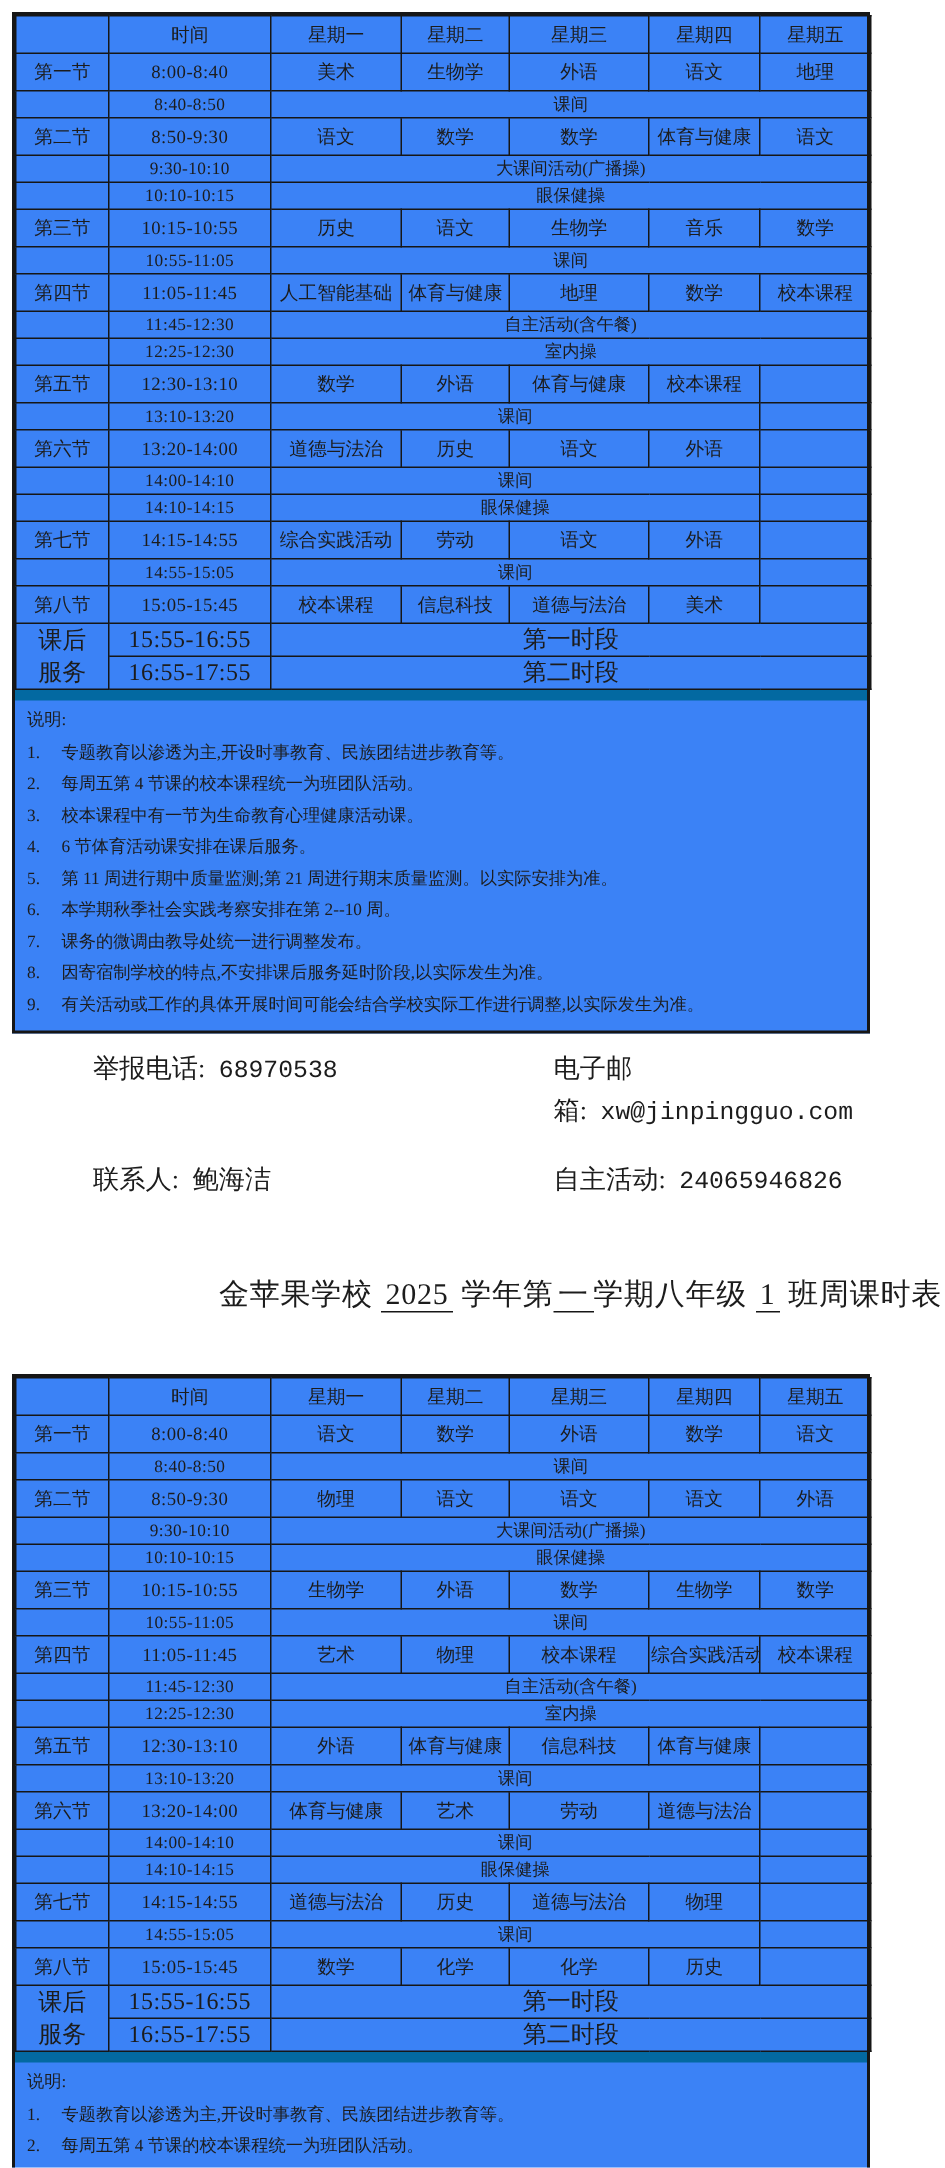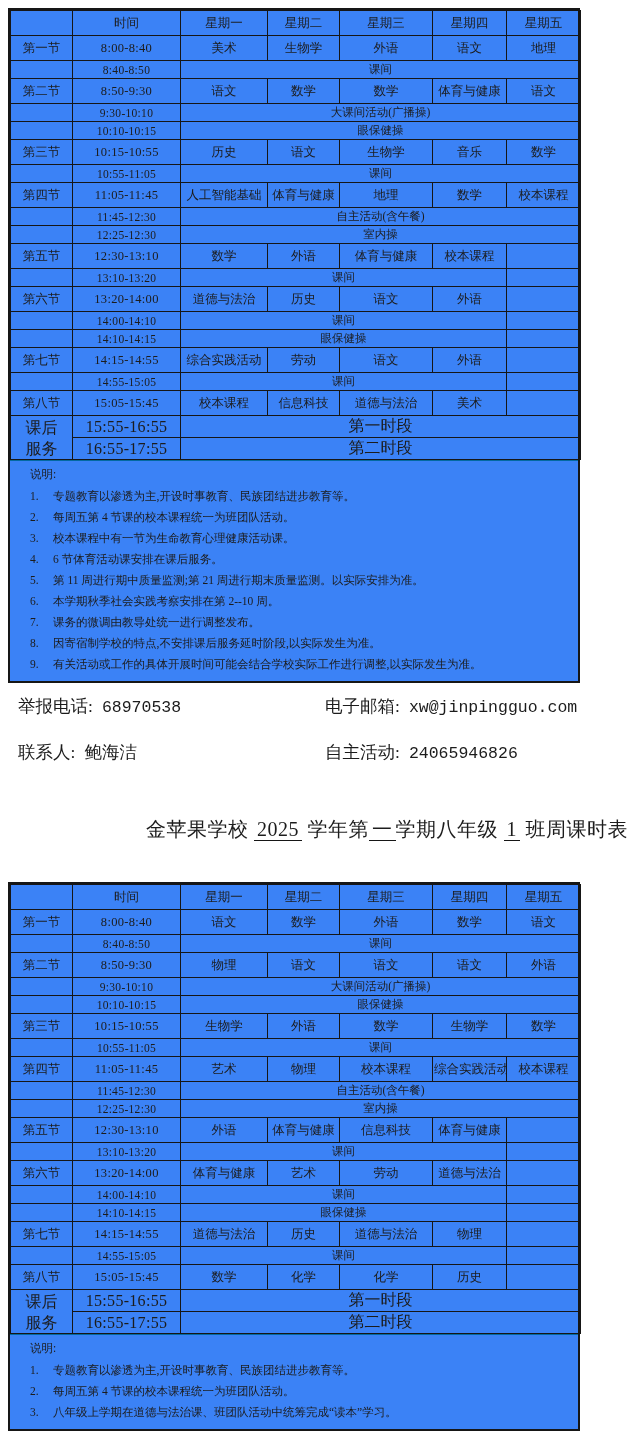--- a/index.html
+++ b/index.html
@@ -20,32 +20,32 @@
   }
   .timetable th { font-size:12.5px; height:24px; }
   tr.r-period td { height:24px; font-size:12.5px; }
   tr.r-break  td { height:17px; font-size:11.5px; }
   tr.r-service td { height:21px; font-size:16px; }
   td.time { font-size:11.5px; letter-spacing:0.3px; }
   td.small { font-size:9px; letter-spacing:0; }
   td.period-merged div { line-height:21px; }
 
   
-  .notes { border-top:1px solid #0369a1; padding:5px 12px 10px 20px; font-size:11.5px; }
+  .notes { border-top:7px solid #0369a1; padding:5px 12px 10px 8px; font-size:11.5px; }
   .notes-title { line-height:16px; }
   .note-line { display:flex; margin-top:8px; line-height:13px; }
   .note-num { width:23px; flex:none; }
   .note-text { flex:1; }
 
   
   .contact { margin:9px 0 0 10px; width:572px; }
   .contact-row { display:flex; }
   .contact-row + .contact-row { margin-top:16px; }
   .contact-item { font-size:17.5px; line-height:28px; }
-  .contact-item.left { width:307px; flex:none; }
+  .contact-item.left { width:307px; flex:none;margin-left:44px; }
   .contact-item .val {
     font-family:"Liberation Mono","DejaVu Sans Mono",monospace;
     font-size:16.5px; margin-left:9px;
   }
 
   
   .title {
     margin:46px 0 0 0; padding-left:138px; font-size:20px; font-weight:normal;
     line-height:30px; letter-spacing:0.5px;
   }

